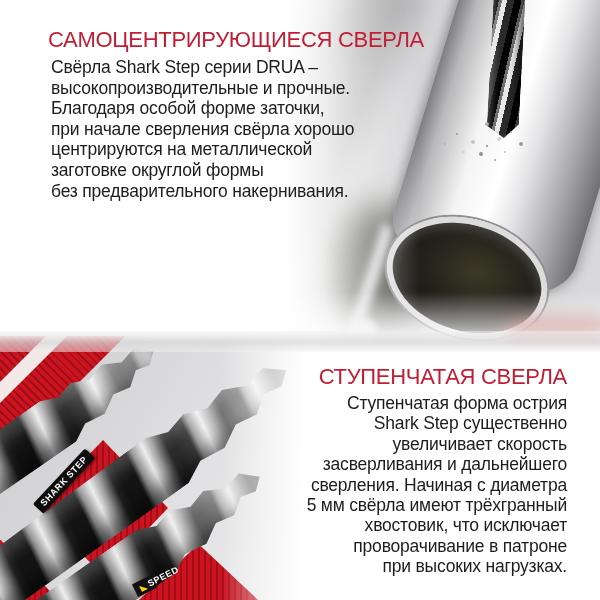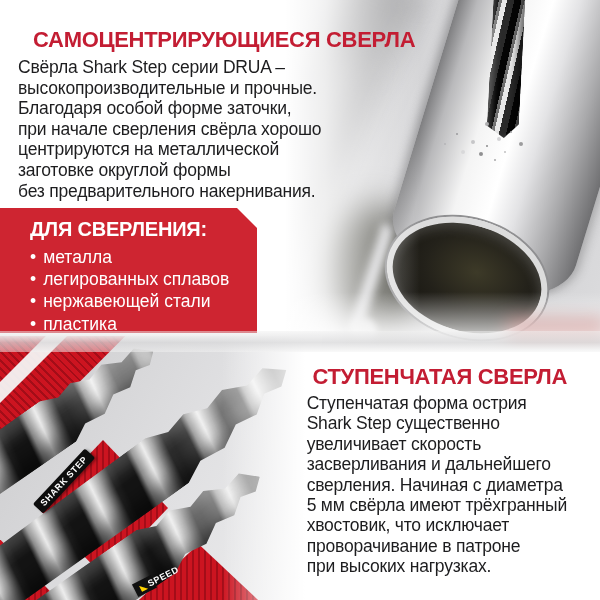--- a/index.html
+++ b/index.html
@@ -72,28 +72,28 @@
   .brand-label{left:26px;top:138px;transform:rotate(-47deg);background:#0d0d0d;color:#fff;
     font-size:9px;font-weight:bold;letter-spacing:.6px;padding:2px 6px;border-radius:2px;
     white-space:nowrap;box-shadow:1px 2px 3px rgba(0,0,0,.4);}
   .speed-label{left:134px;top:243px;transform:rotate(-27deg);background:#101010;color:#fff;
     font-size:9px;font-weight:bold;letter-spacing:.6px;padding:2px 6px;white-space:nowrap;}
   .speed-accent{position:static;color:#ffd400;font-size:8px;margin-right:2px;}
   .photo-bottom .fade-right{inset:0;background:linear-gradient(90deg,rgba(255,255,255,0) 222px,#fff 305px);}
   .photo-bottom .fade-top{inset:0;background:linear-gradient(180deg,rgba(255,255,255,.85),rgba(255,255,255,0) 16px);}
 
   
-  .headline{color:var(--accent);font-weight:bold;font-size:22px;letter-spacing:-.3px;
-    white-space:nowrap;z-index:6;}
+  .headline{color:var(--accent);font-weight:normal;font-size:22px;letter-spacing:-.3px;
+    white-space:nowrap;z-index:6;margin-left:15px;}
   .headline-top{left:33px;top:27px;}
   .headline-bottom{right:33px;top:364px;text-align:right;}
   .body-text{color:#1d1d1f;font-size:17.5px;line-height:20.6px;letter-spacing:-.2px;
     white-space:pre-line;z-index:6;}
-  .body-top{left:18px;top:57px;}
-  .body-bottom{right:33px;top:393px;text-align:left;line-height:20.4px;}
+  .body-top{left:51px;top:57px;}
+  .body-bottom{right:33px;top:393px;text-align:right;line-height:20.4px;}
 
   
   .drill-box{left:0;top:208px;width:257px;height:125px;background:var(--box-red);
     clip-path:polygon(0 0,calc(100% - 20px) 0,100% 20px,100% 100%,0 100%);
     color:#fff;padding:10px 10px 0 30px;z-index:4;}
   .drill-box h2{position:static;margin:0;font-size:20px;font-weight:bold;letter-spacing:-.2px;}
   .drill-box ul{position:static;list-style:none;margin:5px 0 0;padding:0;font-size:17.5px;line-height:22.2px;}
   .drill-box li{position:static;}
   .drill-box li::before{content:"•";margin-right:7px;}
 
@@ -141,29 +141,20 @@
 
   <div class="headline headline-top">САМОЦЕНТРИРУЮЩИЕСЯ СВЕРЛА</div>
   <div class="body-text body-top">Свёрла Shark Step серии DRUA –
 высокопроизводительные и прочные.
 Благодаря особой форме заточки,
 при начале сверления свёрла хорошо
 центрируются на металлической
 заготовке округлой формы
 без предварительного накернивания.</div>
 
-  <div class="drill-box">
-    <h2>ДЛЯ СВЕРЛЕНИЯ:</h2>
-    <ul>
-      <li>металла</li>
-      <li>легированных сплавов</li>
-      <li>нержавеющей стали</li>
-      <li>пластика</li>
-    </ul>
-  </div>
 
   <div class="headline headline-bottom">СТУПЕНЧАТАЯ СВЕРЛА</div>
   <div class="body-text body-bottom">Ступенчатая форма острия
 Shark Step существенно
 увеличивает скорость
 засверливания и дальнейшего
 сверления. Начиная с диаметра
 5 мм свёрла имеют трёхгранный
 хвостовик, что исключает
 проворачивание в патроне

